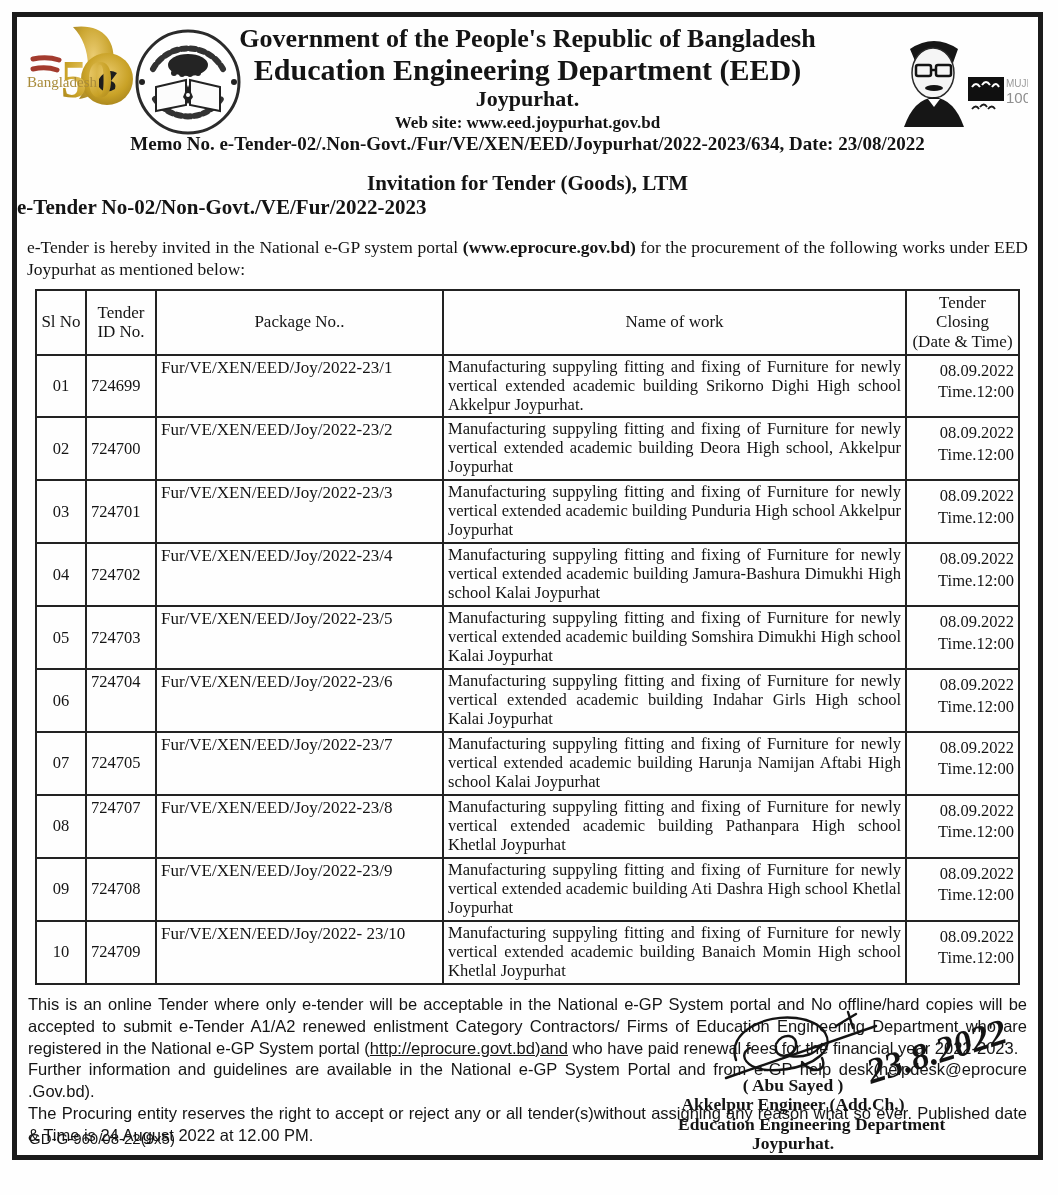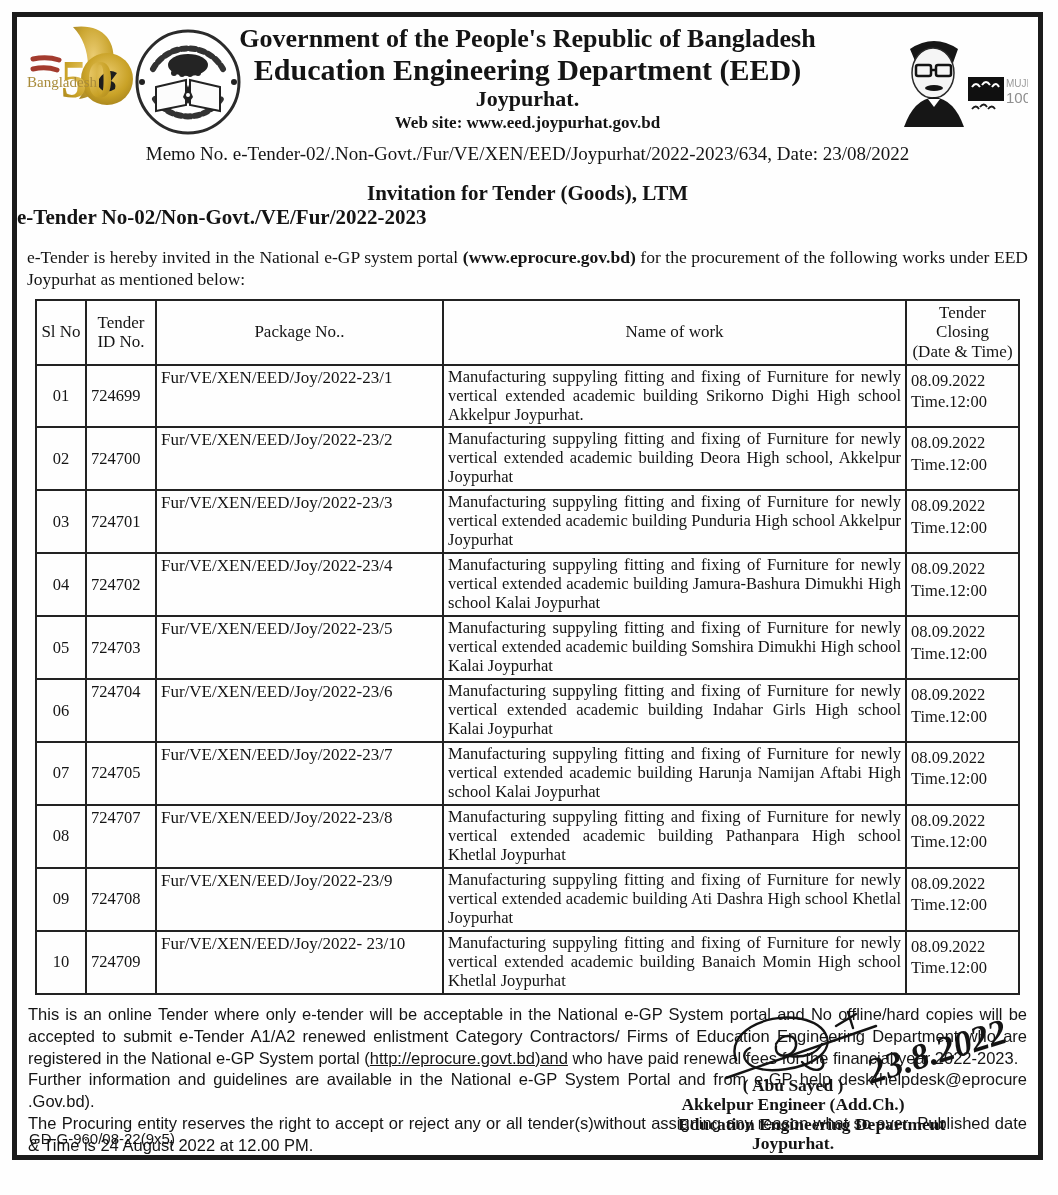--- a/index.html
+++ b/index.html
@@ -15,38 +15,38 @@
   .h-line3{font-size:30px;font-weight:600;line-height:1.12;}
   .h-line4{font-size:22px;font-weight:600;line-height:1.1;}
   .h-web{font-size:17px;font-weight:700;margin-top:2px;}
 
   .logo{position:absolute;}
   .logo-b50{left:4px;top:4px;width:118px;height:104px;}
   .logo-eed{left:116px;top:10px;width:110px;height:110px;}
   .logo-mujib{right:10px;top:10px;width:152px;height:102px;}
 
   
-  .memo{text-align:center;font-size:19px;font-weight:400;margin-top:10px;}
+  .memo{text-align:center;font-size:19px;font-weight:700;}
   .title1{text-align:center;font-size:21px;font-weight:700;margin-top:16px;line-height:1.15;}
   .title2{text-align:left;font-size:21px;font-weight:700;line-height:1.15;}
   .intro{margin:18px 10px 0 10px;font-size:17.5px;text-align:justify;line-height:1.25;}
   .intro .b{font-weight:700;}
 
   
   table.tbl{border-collapse:collapse;margin:8px auto 0 auto;width:983px;table-layout:fixed;
             font-size:16.5px;}
   .tbl th,.tbl td{border:2px solid #222;padding:2px 4px;overflow:hidden;}
   .tbl thead th{font-weight:400;font-size:17px;text-align:center;vertical-align:middle;height:40px;line-height:1.15;}
   .tbl tbody tr{height:57px;}
   td.c-sl{text-align:center;vertical-align:middle;}
   td.c-id{text-align:left;vertical-align:middle;}
   td.c-id.top{vertical-align:top;}
   td.c-pkg{vertical-align:top;font-size:17px;}
   td.c-work{vertical-align:top;text-align:justify;line-height:1.15;}
-  td.c-close{vertical-align:top;text-align:left;line-height:1.3;padding-top:4px;}
+  td.c-close{vertical-align:top;text-align:right;line-height:1.3;padding-top:4px;}
 
   
   .notes{margin:9px 11px 0 11px;font-family:"Liberation Sans",sans-serif;font-size:16.5px;line-height:1.33;}
   .notes p{margin:0;text-align:justify;}
   .notes .u{text-decoration:underline;}
 
   
   .sig{position:absolute;right:20px;bottom:2px;width:340px;text-align:center;
        font-weight:700;font-size:17.5px;line-height:1.1;}
   .sig svg{display:block;margin:0 0 -16px 40px;}

